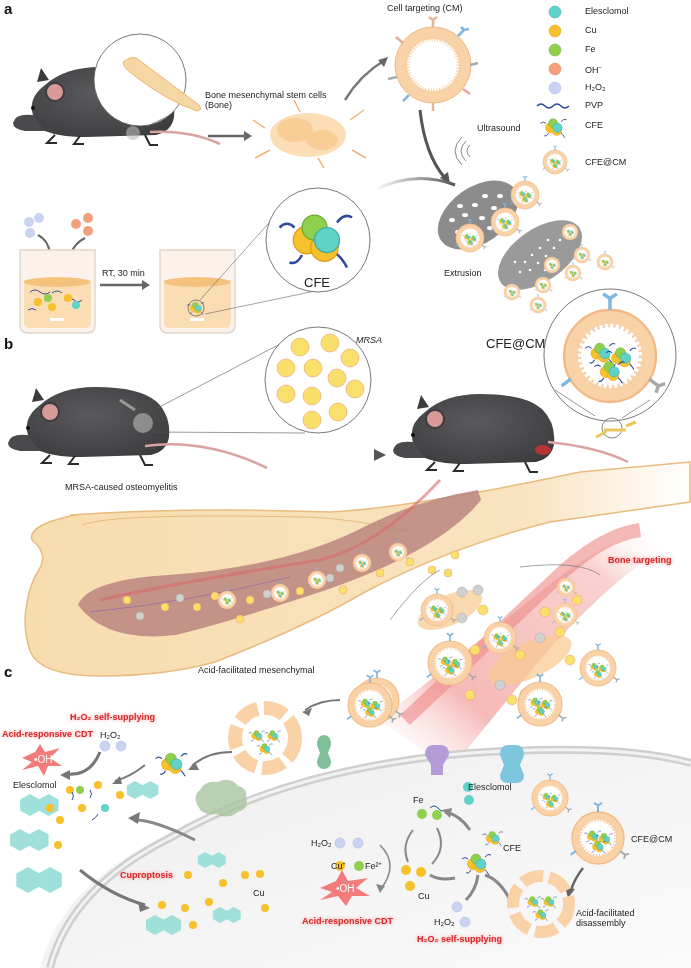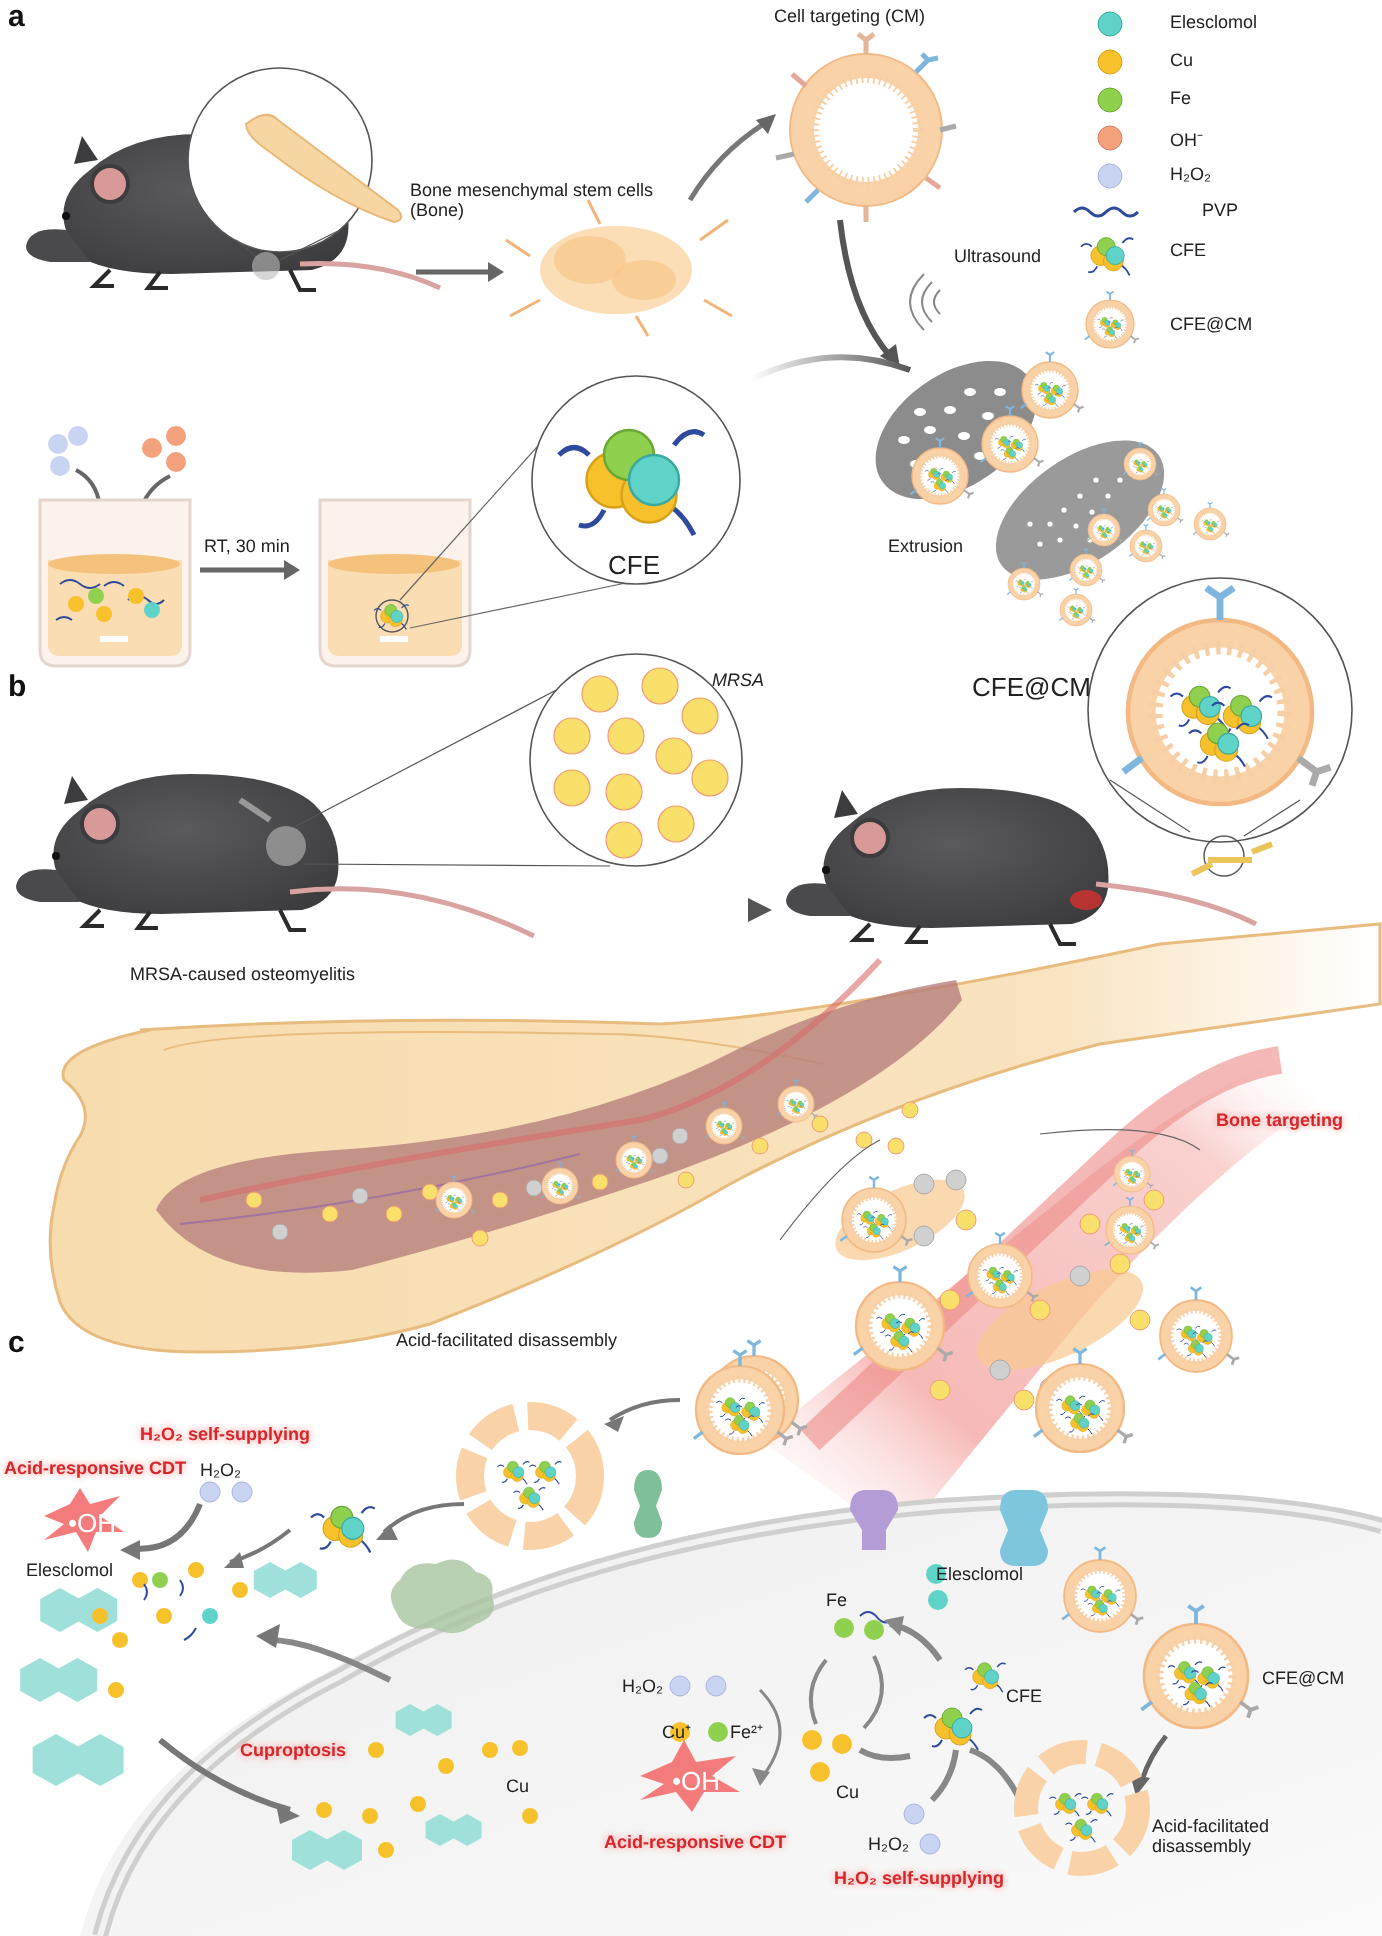--- a/index.html
+++ b/index.html
@@ -3,21 +3,21 @@
 <meta charset="utf-8">
 <style>
   html,body{margin:0;padding:0;background:#ffffff;}
   body{width:691px;height:968px;position:relative;overflow:hidden;font-family:"Liberation Sans",sans-serif;}
   #fig{position:absolute;left:0;top:0;width:691px;height:968px;}
   .lbl{position:absolute;font-family:"Liberation Sans",sans-serif;font-size:9px;color:#222;white-space:nowrap;line-height:1.15;}
   .panel{position:absolute;font-family:"Liberation Sans",sans-serif;font-weight:bold;font-size:15px;color:#111;}
   .big{font-size:13px;}
   .red{color:#d6262a;font-weight:bold;text-shadow:0 0 3px #ffb3b0,0 0 5px #ffc9c7;}
   .center{}
-  .ohtxt{position:absolute;color:#fff;font-size:13px;font-family:"Liberation Sans",sans-serif;}
+  .ohtxt{position:absolute;color:#fff;font-size:10px;font-family:"Liberation Sans",sans-serif;}
   .leg-item{position:absolute;left:585px;font-size:9px;color:#222;font-family:"Liberation Sans",sans-serif;}
 </style>
 </head>
 <body>
 
 <svg id="fig" viewBox="0 0 691 968" xmlns="http://www.w3.org/2000/svg">
   <defs>
     <radialGradient id="gMouse" cx="0.45" cy="0.4" r="0.7">
       <stop offset="0" stop-color="#5a5a5c"></stop>
         <stop offset="1" stop-color="#3c3c3e"></stop>
@@ -427,40 +427,40 @@
 
 <div class="panel" style="left:4px;top:0px;">a</div>
 <div class="panel" style="left:4px;top:335px;">b</div>
 <div class="panel" style="left:4px;top:663px;">c</div>
 
 <div class="leg-item" style="top:6px;">Elesclomol</div>
 <div class="leg-item" style="top:25px;">Cu</div>
 <div class="leg-item" style="top:44px;">Fe</div>
 <div class="leg-item" style="top:63px;">OH⁻</div>
 <div class="leg-item" style="top:82px;">H₂O₂</div>
-<div class="leg-item" style="top:100px;margin-left:16px;">PVP</div>
+<div class="leg-item" style="top:100px;">PVP</div>
 <div class="leg-item" style="top:120px;">CFE</div>
 <div class="leg-item" style="top:157px;">CFE@CM</div>
 
 <div class="lbl center" style="left:205px;top:90px;width:130px;">
   <div>Bone mesenchymal stem cells</div>
   <div>(Bone)</div>
 </div>
 <div class="lbl" style="left:387px;top:3px;">Cell targeting (CM)</div>
 <div class="lbl" style="left:477px;top:123px;">Ultrasound</div>
 <div class="lbl" style="left:102px;top:268px;">RT, 30 min</div>
 <div class="lbl big" style="left:304px;top:276px;">CFE</div>
 <div class="lbl" style="left:444px;top:268px;">Extrusion</div>
 <div class="lbl big" style="left:486px;top:337px;">CFE@CM</div>
 
 <div class="lbl" style="left:356px;top:335px;font-style:italic;">MRSA</div>
 <div class="lbl" style="left:65px;top:482px;text-align:center;">MRSA-caused osteomyelitis</div>
 <div class="lbl red" style="left:608px;top:555px;">Bone targeting</div>
 
-<div class="lbl" style="left:198px;top:665px;">Acid-facilitated disassembly</div>
+<div class="lbl" style="left:198px;top:665px;">Acid-facilitated mesenchymal</div>
 <div class="lbl red" style="left:70px;top:712px;">H₂O₂ self-supplying</div>
 <div class="lbl red" style="left:2px;top:729px;">Acid-responsive CDT</div>
 <div class="lbl" style="left:100px;top:730px;">H₂O₂</div>
 <div class="ohtxt" style="left:34px;top:754px;">•OH</div>
 <div class="lbl" style="left:13px;top:780px;">Elesclomol</div>
 <div class="lbl red" style="left:120px;top:870px;">Cuproptosis</div>
 <div class="lbl" style="left:253px;top:888px;">Cu</div>
 <div class="lbl" style="left:468px;top:782px;">Elesclomol</div>
 <div class="lbl" style="left:413px;top:795px;">Fe</div>
 <div class="lbl" style="left:503px;top:843px;">CFE</div>

